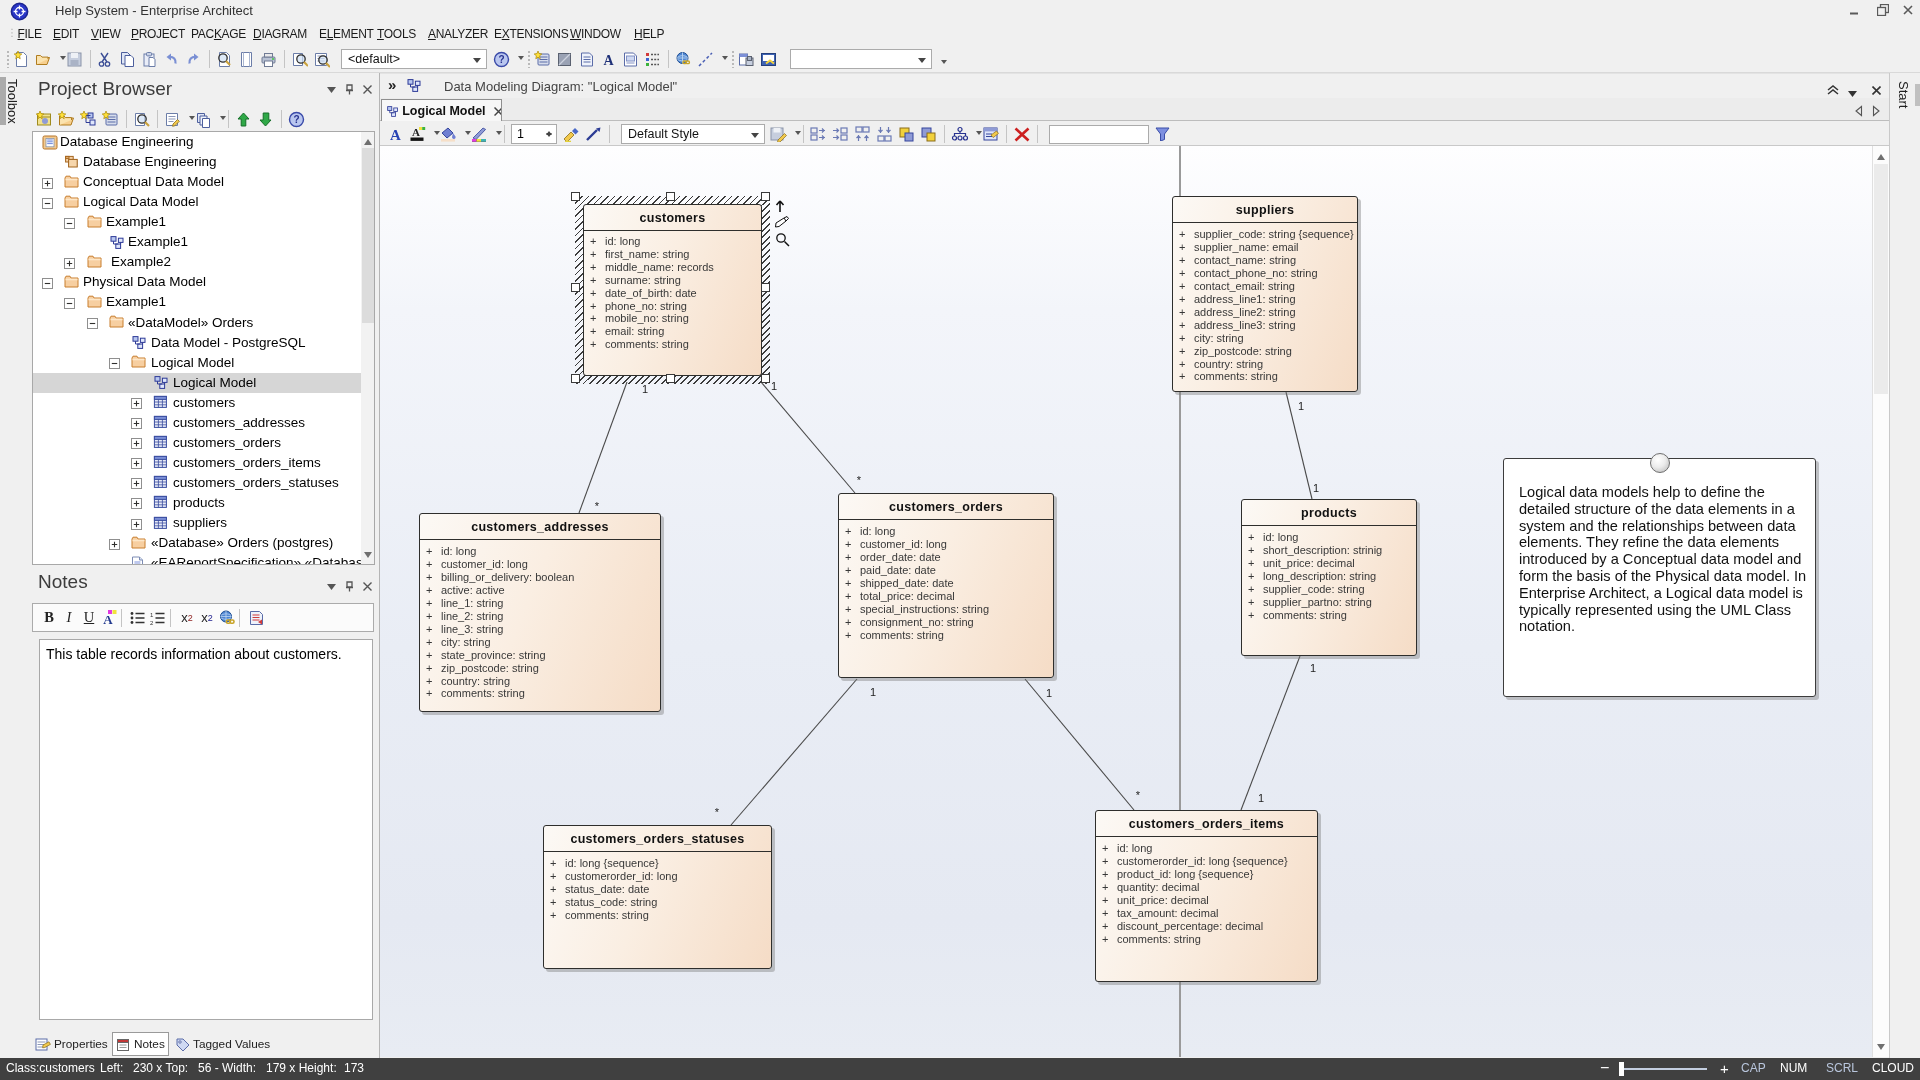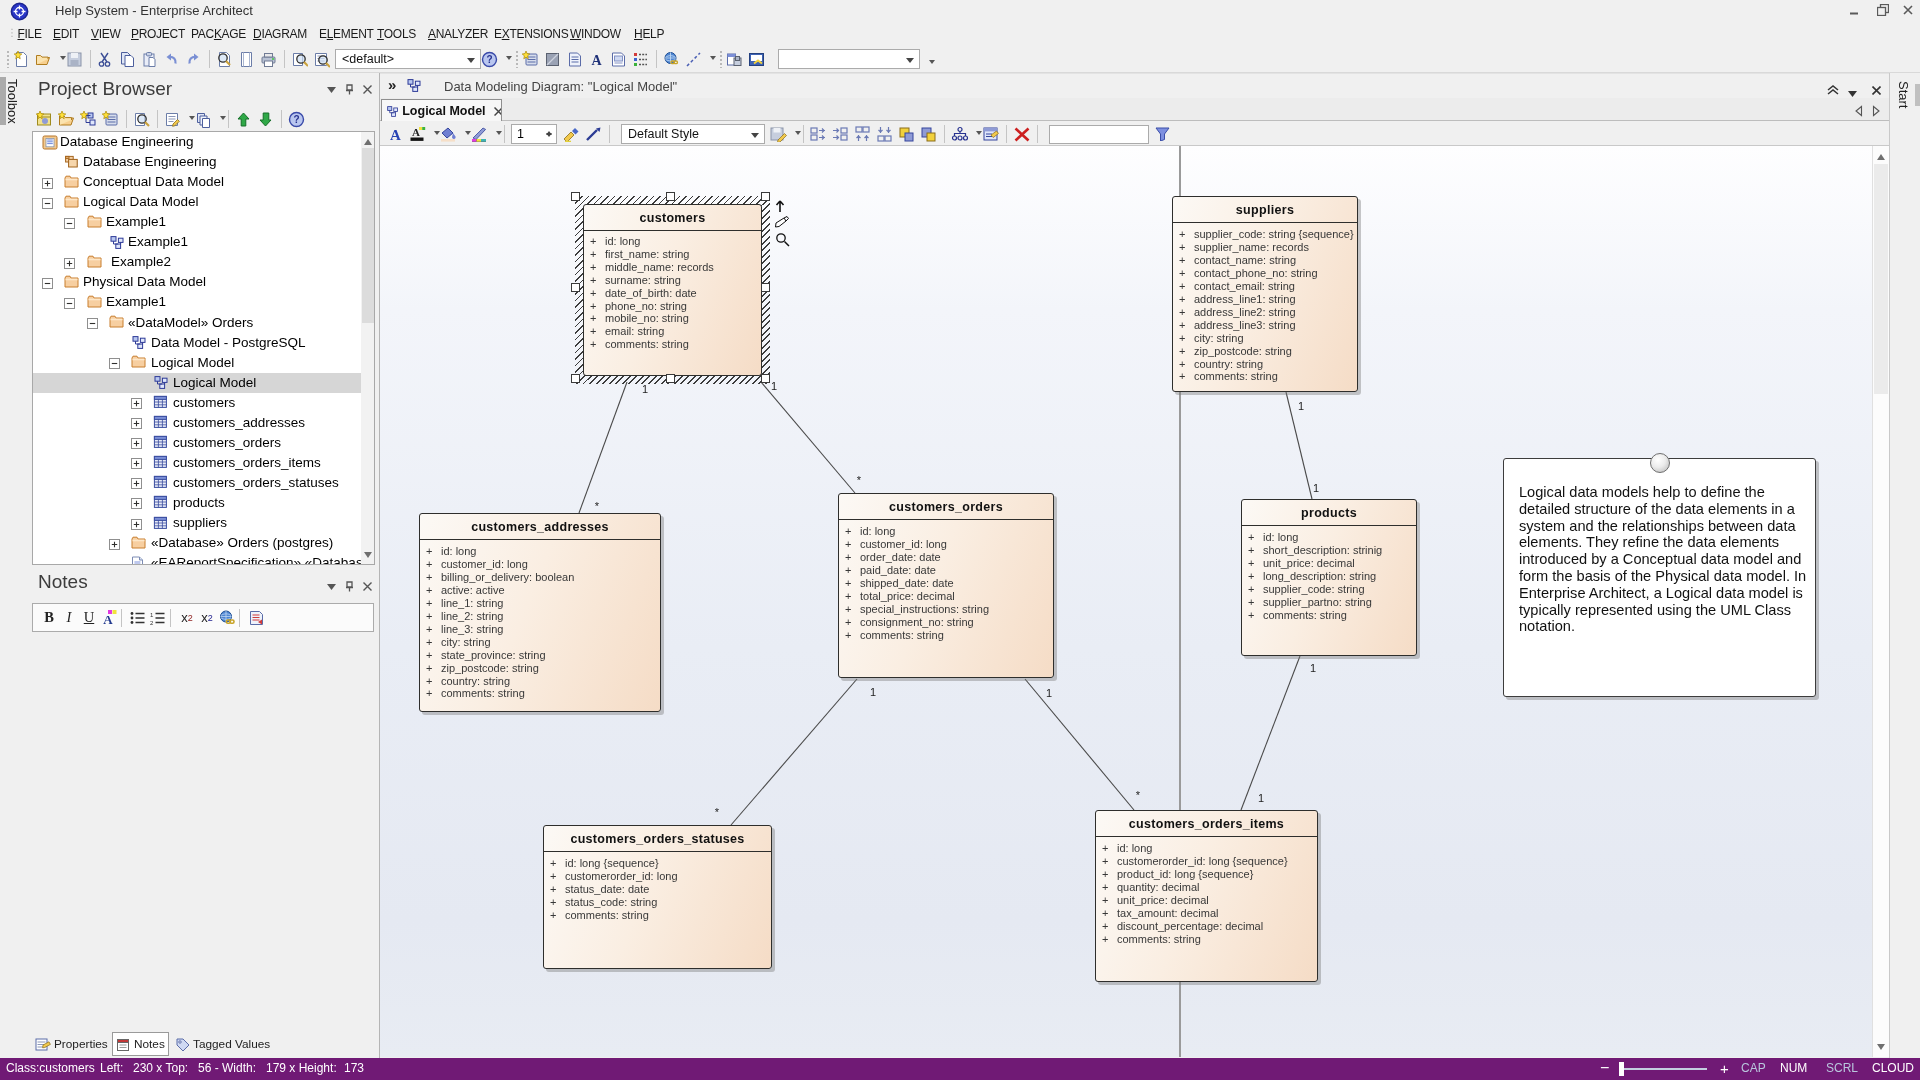--- a/index.html
+++ b/index.html
@@ -62,21 +62,21 @@
 #nbox{left:1123px;top:312px;width:313px;height:239px;background:#fff;border:1px solid #3c3c3c;border-radius:3px;box-shadow:3px 3px 0 rgba(125,125,125,.42);font-size:14.6px;color:#111;line-height:16.8px;padding:25px 0 0 15px;white-space:nowrap}
 #nsphere{left:1270px;top:307px;width:20px;height:20px;border-radius:50%;border:1px solid #6f6f6f;background:radial-gradient(circle at 7px 6px,#fff 0%,#ececec 45%,#b4b4b4 100%)}
 
 .hatch{position:absolute;background:repeating-linear-gradient(135deg,#3c3c3c 0 1.3px,transparent 1.3px 4.6px)}
 .handle{position:absolute;width:9px;height:9px;background:#fff;border:1px solid #3a3a3a}
 
 #vscroll{left:1872px;top:146px;width:17px;height:911px;background:#fcfcfc;border-left:1px solid #e0e0e0}
 #rstrip{left:1889px;top:73px;width:31px;height:985px;background:#f0f0f0;border-left:1px solid #c9c9c9}
 #rstrip .seltab{position:absolute;left:25px;top:11px;width:6px;height:22px;background:#c0c0c0}
 #rstrip .vtxt{position:absolute;left:6px;top:8px;writing-mode:vertical-rl;font-size:13px;color:#222}
-#statusbar{left:0;top:1058px;width:1920px;height:22px;background:#701a75;color:#fff;font-size:12px}
+#statusbar{left:0;top:1058px;width:1920px;height:22px;background:#404040;color:#fff;font-size:12px}
 #statusbar span{position:absolute;top:3px}
 .dim{color:#b9c6dd}
 .wbtn{position:absolute;top:0;width:30px;height:20px;display:flex;align-items:center;justify-content:center;color:#555}
 </style></head><body>
 <div id="root">
 
 <div id="titlebar" class="abs">
       <svg class="abs" style="left:10px;top:2px" width="19" height="19" viewBox="0 0 19 19">
         <circle cx="9.5" cy="9.5" r="8.2" fill="#2a36c8"></circle>
         <circle cx="9.5" cy="9.5" r="8.2" fill="none" stroke="#1b2490" stroke-width="1.4"></circle>
@@ -209,21 +209,21 @@
         <span class="tbi">
           <svg width="17" height="17" viewBox="0 0 17 17">
             <path d="M2.5 2.5h11v12h-11z" fill="#fff" stroke="#6b7da8"></path>
             <path d="M4.5 5h7M4.5 7.5h7M4.5 10h7" stroke="#8b97b8"></path>
             <g transform="translate(3,2)">
               <circle cx="7" cy="7" r="4.2" fill="#cfe0f4" fill-opacity="0.7" stroke="#2f2f2f" stroke-width="1.3"></circle>
               <path d="M10 10l4 4" stroke="#caa23c" stroke-width="2.2"></path>
             </g>
           </svg>
         </span>
-        <div class="combo" style="width:146px;margin:0 0">&lt;default&gt;<span class="da"></span></div>
+        <div class="combo" style="width:146px;margin:0 6px">&lt;default&gt;<span class="da"></span></div>
         <span class="tbi">
           <svg width="17" height="17" viewBox="0 0 17 17">
             <circle cx="8.5" cy="8.5" r="7" fill="#b9c6ef" stroke="#3949a8" stroke-width="1.4"></circle>
             <text x="8.5" y="12" font-size="10" font-weight="bold" fill="#27328f" text-anchor="middle" font-family="Liberation Sans">?</text>
           </svg>
         </span>
         <span class="darr"></span>
         <span class="tbdot"></span>
         <span class="tbi">
           <svg width="17" height="17" viewBox="0 0 17 17">
@@ -695,20 +695,21 @@
       </span>
       <span class="tbsep"></span>
       <span class="ntbi">
         <svg width="15" height="16" viewBox="0 0 15 16">
           <path d="M1.5 1.5h9l3 3v10h-12z" fill="#eef2fb" stroke="#5b6ca8"></path>
           <path d="M3.5 5h7M3.5 7.5h7M3.5 10h7" stroke="#d23b3b" stroke-width="1"></path>
           <path d="M9 12l4-2.5v5z" fill="#d23b3b"></path>
         </svg>
       </span>
     </div>
+<div id="ntext" class="abs">This table records information about customers.</div>
 <div class="btab" style="left:32px"><svg width="16" height="15" viewBox="0 0 16 15">
         <rect x="1" y="2" width="11" height="11" fill="#fff" stroke="#5b6ca8"></rect>
         <path d="M2.5 5h8M2.5 7.5h8M2.5 10h8" stroke="#8b97b8"></path>
         <path d="M8 8l6-3.2 1.4 2.6L9.5 10.6 7.6 10.8z" fill="#f2c94c" stroke="#8a6d1a" stroke-width="0.7"></path>
       </svg>Properties</div>
 <div class="btab on" style="left:112px"><svg width="15" height="15" viewBox="0 0 15 15">
         <rect x="1.5" y="2.5" width="11" height="11" fill="#fff" stroke="#666"></rect>
         <path d="M1.5 2.5h11v3h-11z" fill="#c23737" stroke="#666"></path>
         <path d="M3.5 8h7M3.5 10.5h7" stroke="#999"></path>
       </svg>Notes</div>
@@ -968,21 +969,21 @@
         <path d="M11.5 45.5l4.5 4.5" stroke="#111" stroke-width="1.5"></path>
       </svg>
 <div class="ebox" style="left:792px;top:50px;width:186px;height:196px">
         <div class="ti" style="height:26px;line-height:26px">suppliers</div>
         <div class="erow" style="top:31.0px">
           <span class="pl">+</span>
           <span class="tx">supplier_code: string {sequence}</span>
         </div>
         <div class="erow" style="top:44.0px">
           <span class="pl">+</span>
-          <span class="tx">supplier_name: records</span>
+          <span class="tx">supplier_name: email</span>
         </div>
         <div class="erow" style="top:56.9px">
           <span class="pl">+</span>
           <span class="tx">contact_name: string</span>
         </div>
         <div class="erow" style="top:69.8px">
           <span class="pl">+</span>
           <span class="tx">contact_phone_no: string</span>
         </div>
         <div class="erow" style="top:82.8px">

